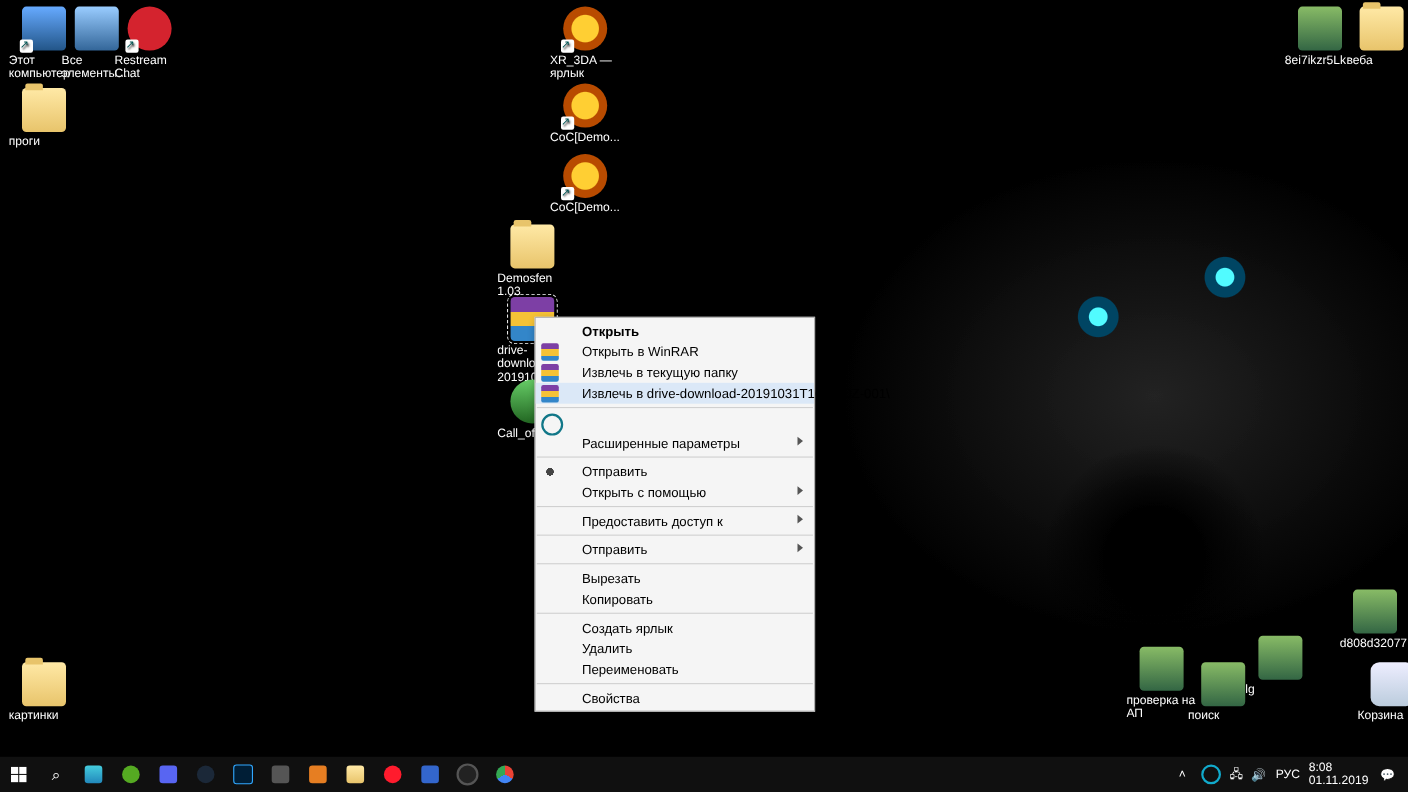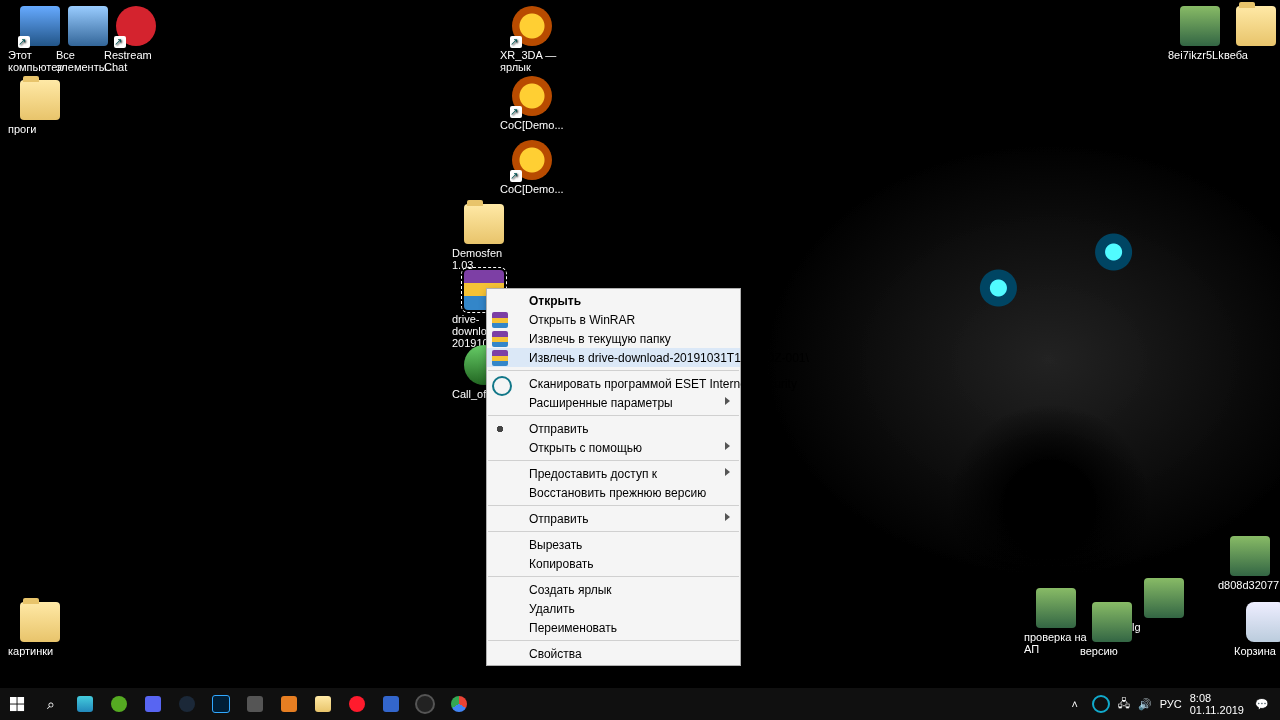--- a/index.html
+++ b/index.html
@@ -172,21 +172,21 @@
   <div class="di" style="left:1218px;top:536px">
     <div class="ic pic"></div>
     <span class="lbl">d808d32077</span>
   </div>
   <div class="di" style="left:1024px;top:588px">
     <div class="ic pic"></div>
     <span class="lbl">проверка на АП</span>
   </div>
   <div class="di" style="left:1080px;top:602px">
     <div class="ic pic"></div>
-    <span class="lbl">версию</span>
+    <span class="lbl">поиск</span>
   </div>
   <div class="di" style="left:1132px;top:578px">
     <div class="ic pic"></div>
     <span class="lbl">lg</span>
   </div>
   <div class="di" style="left:1234px;top:602px">
     <div class="ic bin"></div>
     <span class="lbl">Корзина</span>
   </div>
 </div>
@@ -203,42 +203,38 @@
       <div class="mico rar"></div>
       <span>Извлечь в текущую папку</span>
     </div>
   <div class="mi" style="background:#dbe8f7">
       <div class="mico rar"></div>
       <span>Извлечь в drive-download-20191031T165820Z-001\</span>
     </div>
   <div class="sep"></div>
   <div class="mi">
       <div class="mico eset"></div>
-      <span>Сканировать программой ESET Internet Security</span>
     </div>
   <div class="mi">
       <span>Расширенные параметры</span>
       <span class="sub"></span>
     </div>
   <div class="sep"></div>
   <div class="mi">
       <div class="mico share"></div>
       <span>Отправить</span>
     </div>
   <div class="mi">
       <span>Открыть с помощью</span>
       <span class="sub"></span>
     </div>
   <div class="sep"></div>
   <div class="mi">
       <span>Предоставить доступ к</span>
       <span class="sub"></span>
-    </div>
-  <div class="mi">
-      <span>Восстановить прежнюю версию</span>
     </div>
   <div class="sep"></div>
   <div class="mi">
       <span>Отправить</span>
       <span class="sub"></span>
     </div>
   <div class="sep"></div>
   <div class="mi">
       <span>Вырезать</span>
     </div>

